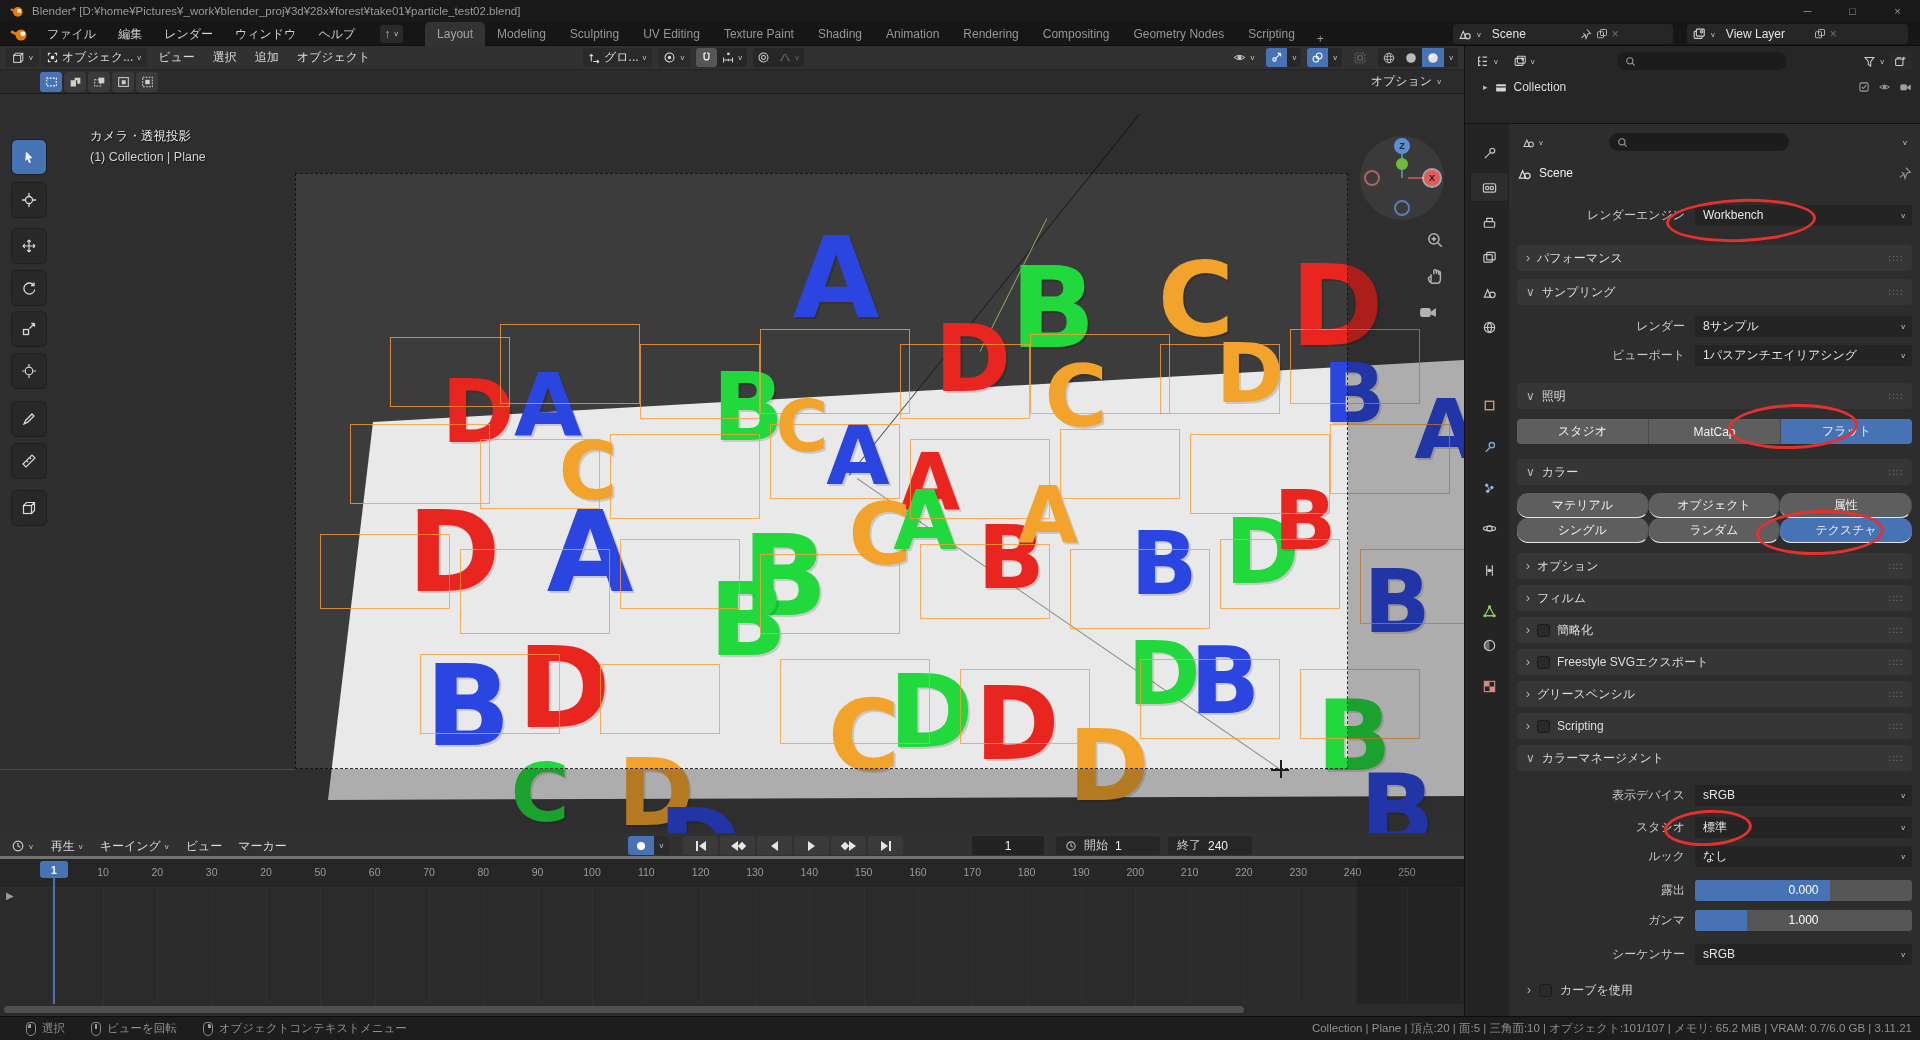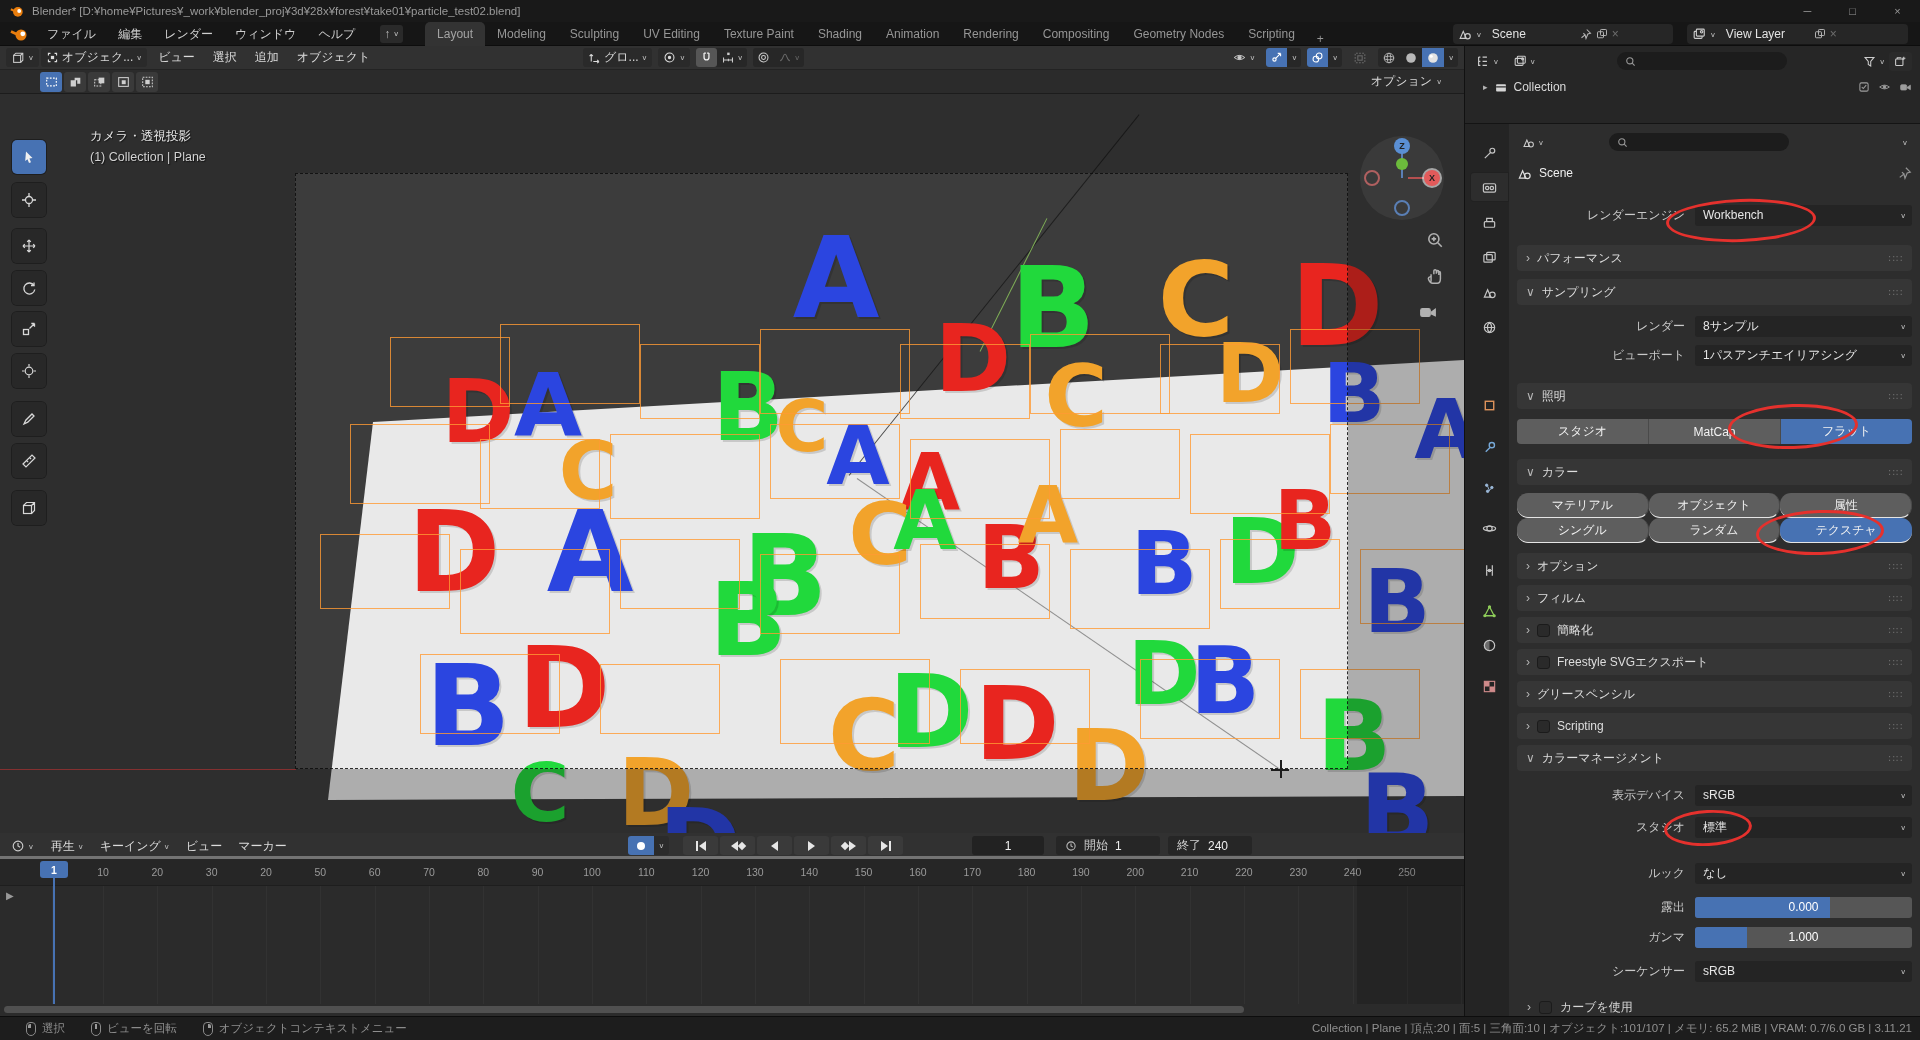--- a/index.html
+++ b/index.html
@@ -978,21 +978,21 @@
           <span class="chev">∨</span>
         </div>
       </div>
       <div class="pc-row lrow" style="margin-top:6px">
         <span class="plabel">スタジオ</span>
         <div class="pfield">
           <span>標準</span>
           <span class="chev">∨</span>
         </div>
       </div>
-      <div class="pc-row lrow" style="margin-top:20px">
+      <div class="pc-row lrow" style="margin-top:3px">
         <span class="plabel">ルック</span>
         <div class="pfield">
           <span>なし</span>
           <span class="chev">∨</span>
         </div>
       </div>
       <div class="pc-row lrow" style="margin-top:8px">
         <span class="plabel">露出</span>
         <div class="pfield slider">
           <div class="fillbar" style="width:62%"></div>

